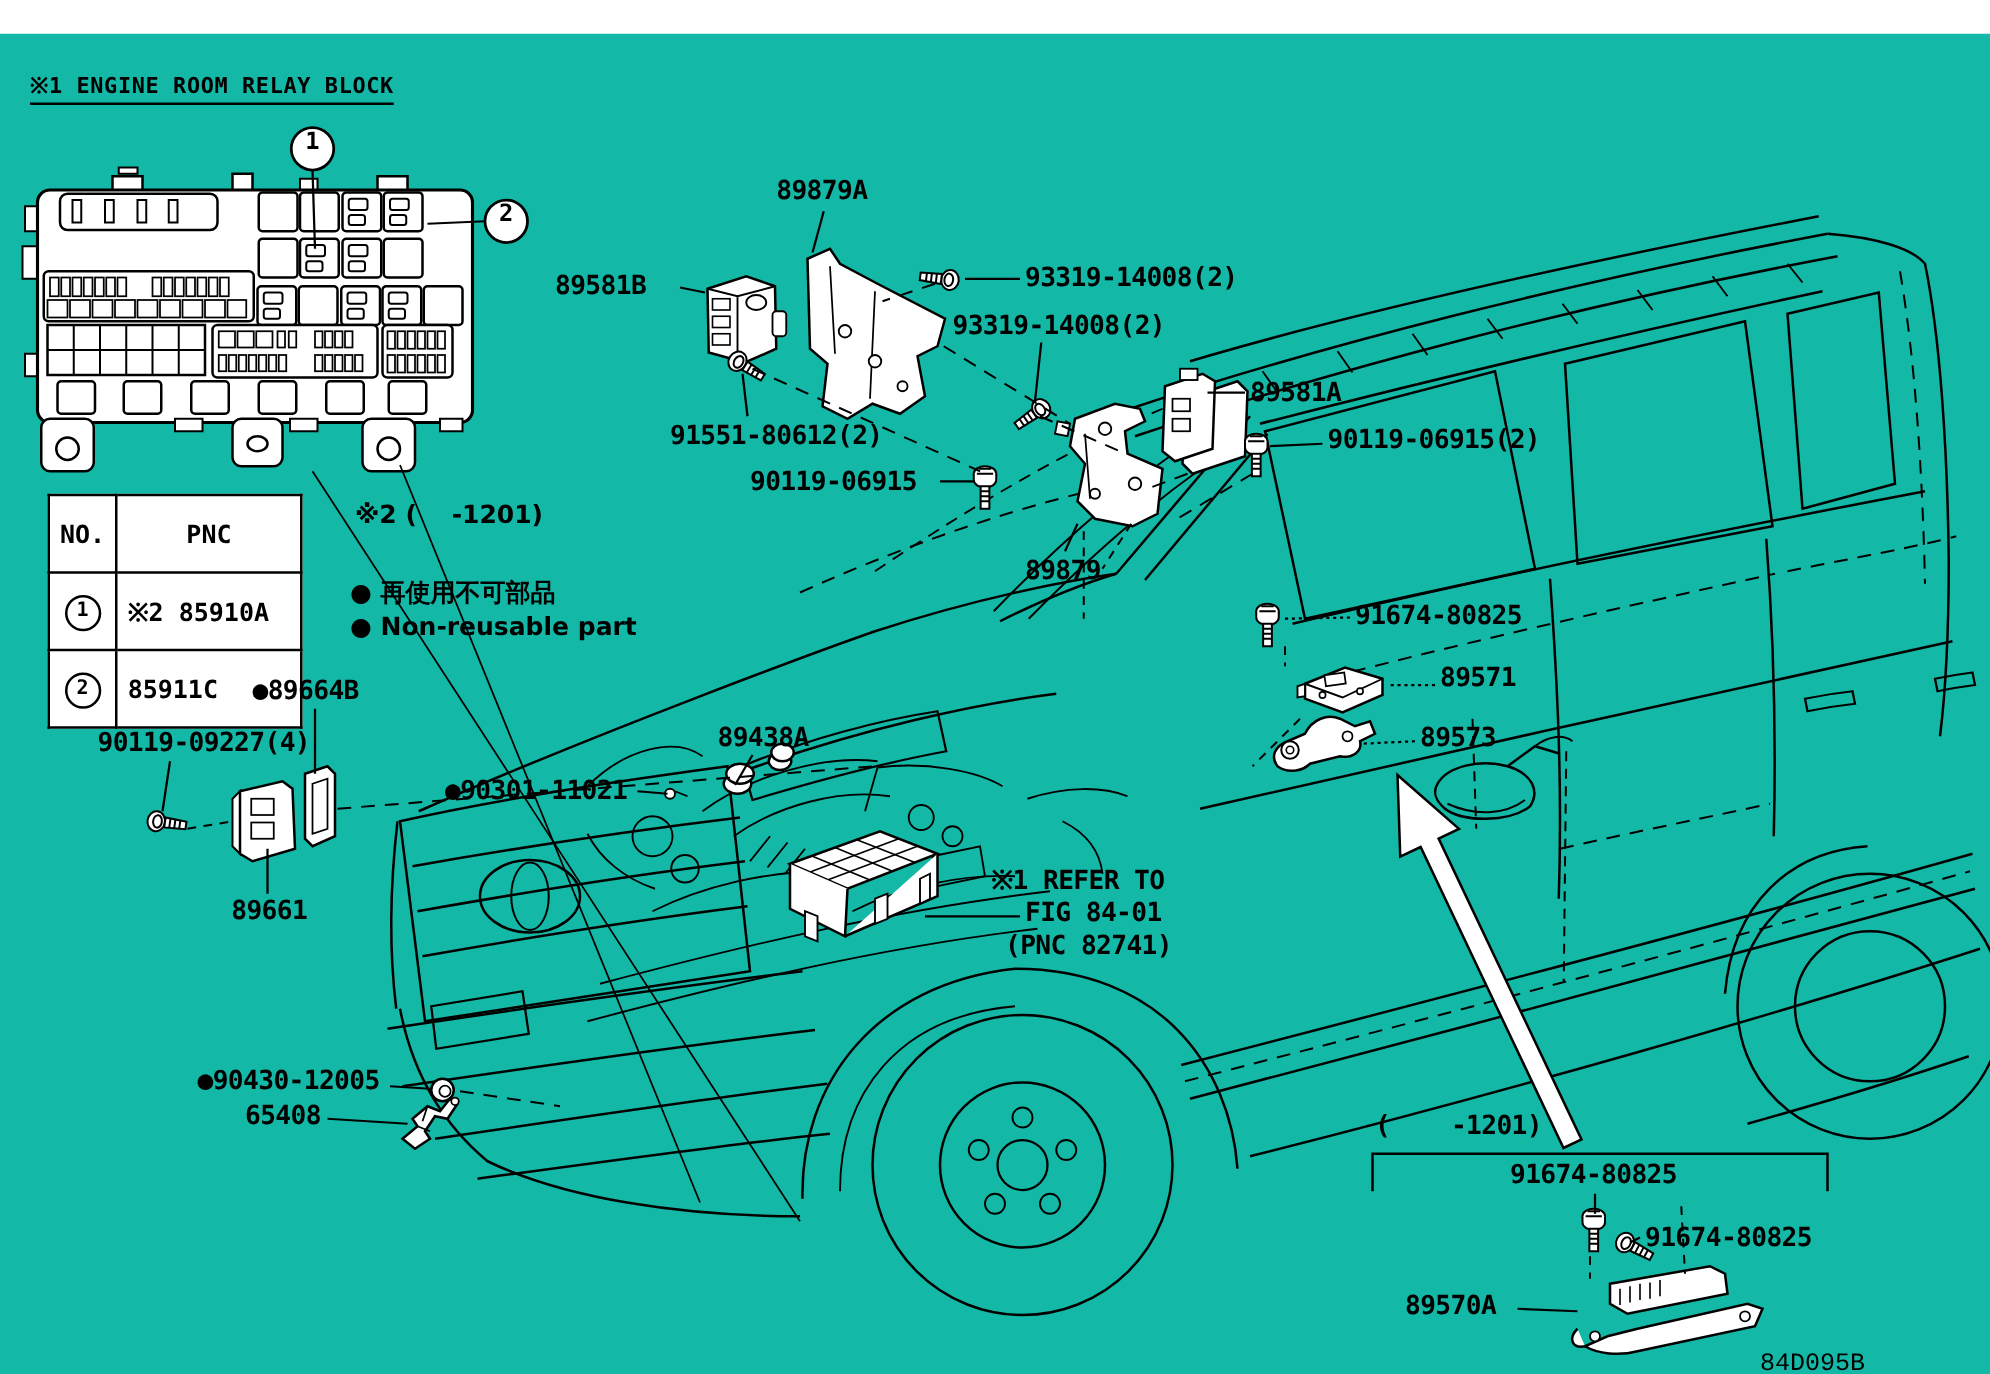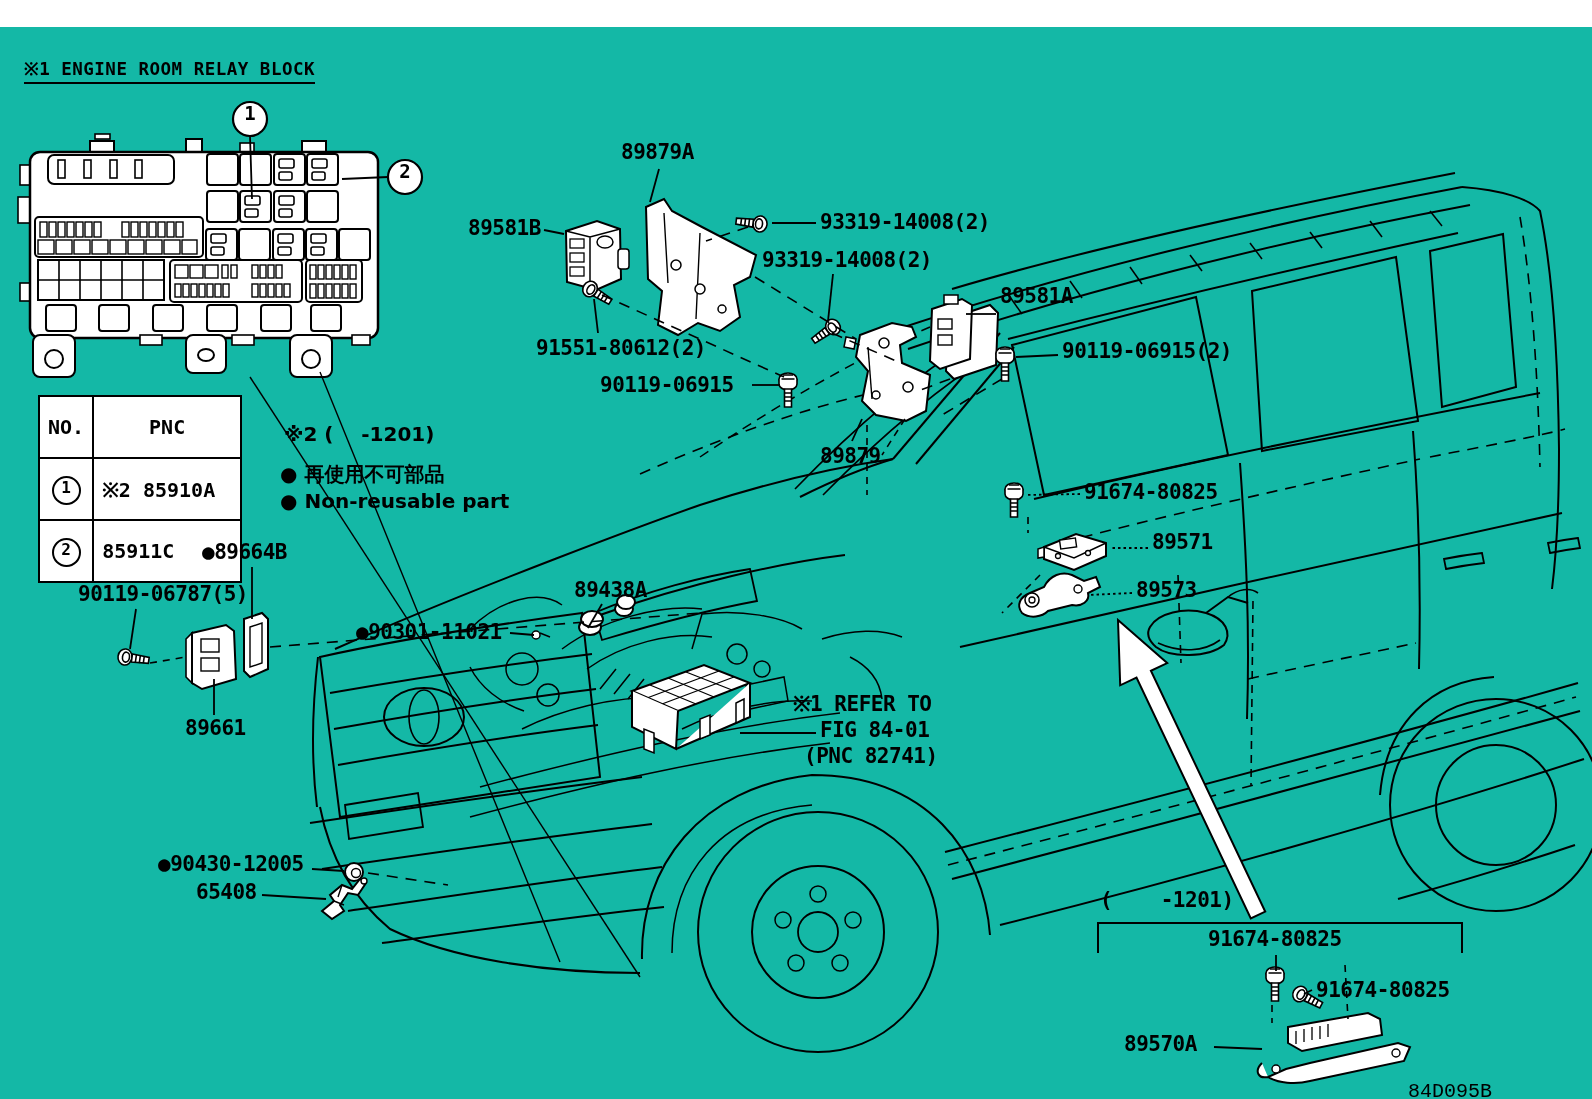--- a/index.html
+++ b/index.html
@@ -454,44 +454,44 @@
   </tr>
   <tr>
     <td><span class="circ">2</span></td>
     <td class="pnc-cell">85911C</td>
   </tr>
 </tbody>
     </table>
 
 <div id="labels">
       <div class="lbl" style="left: 621px; top: 114px;">89879A</div>
-      <div class="lbl" style="left: 468px; top: 190px;">89581B</div>
+      <div class="lbl" style="left: 444px; top: 190px;">89581B</div>
       <div class="lbl" style="left: 820px; top: 184px;">93319-14008(2)</div>
       <div class="lbl" style="left: 762px; top: 222px;">93319-14008(2)</div>
-      <div class="lbl" style="left: 1000px; top: 258px;">89581A</div>
+      <div class="lbl" style="left: 1000px; top: 276px;">89581A</div>
       <div class="lbl" style="left: 1062px; top: 313px;">90119-06915(2)</div>
       <div class="lbl" style="left: 536px; top: 310px;">91551-80612(2)</div>
       <div class="lbl" style="left: 600px; top: 347px;">90119-06915</div>
       <div class="lbl" style="left: 820px; top: 418px;">89879</div>
       <div class="lbl" style="left: 1084px; top: 454px;">91674-80825</div>
       <div class="lbl" style="left: 1152px; top: 504px;">89571</div>
       <div class="lbl" style="left: 1136px; top: 552px;">89573</div>
       <div class="lbl" style="left: 202px; top: 514px;">●89664B</div>
-      <div class="lbl" style="left: 78px; top: 556px;">90119-06787(5)</div>
+      <div class="lbl" style="left: 78px; top: 556px;">90119-09227(4)</div>
       <div class="lbl" style="left: 185px; top: 690px;">89661</div>
       <div class="lbl" style="left: 574px; top: 552px;">89438A</div>
       <div class="lbl" style="left: 356px; top: 594px;">●90301-11021</div>
       <div class="lbl" style="left: 793px; top: 666px;">※1 REFER TO</div>
       <div class="lbl" style="left: 820px; top: 692px;">FIG 84-01</div>
       <div class="lbl" style="left: 804px; top: 718px; text-align: center;">(PNC 82741)</div>
       <div class="lbl" style="left: 158px; top: 826px;">●90430-12005</div>
       <div class="lbl" style="left: 196px; top: 854px;">65408</div>
       <div class="lbl" style="left: 1100px; top: 862px;">(    -1201)</div>
       <div class="lbl" style="left: 1208px; top: 901px;">91674-80825</div>
       <div class="lbl" style="left: 1316px; top: 952px;">91674-80825</div>
       <div class="lbl" style="left: 1124px; top: 1006px;">89570A</div>
       <div class="lbl plain" style="left: 1408px; top: 1053px; font-family: Liberation Mono, monospace;">84D095B</div>
-      <div class="lbl note-lg" style="left: 284px; top: 395px;">※2 (    -1201)</div>
+      <div class="lbl note-lg" style="left: 284px; top: 372px;">※2 (    -1201)</div>
       <div class="lbl note-lg" style="left: 280px; top: 434px;">● 再使用不可部品</div>
       <div class="lbl note-lg" style="left: 280px; top: 462px;">● Non-reusable part</div>
     </div>
 
 </div>
 
 </body></html>

